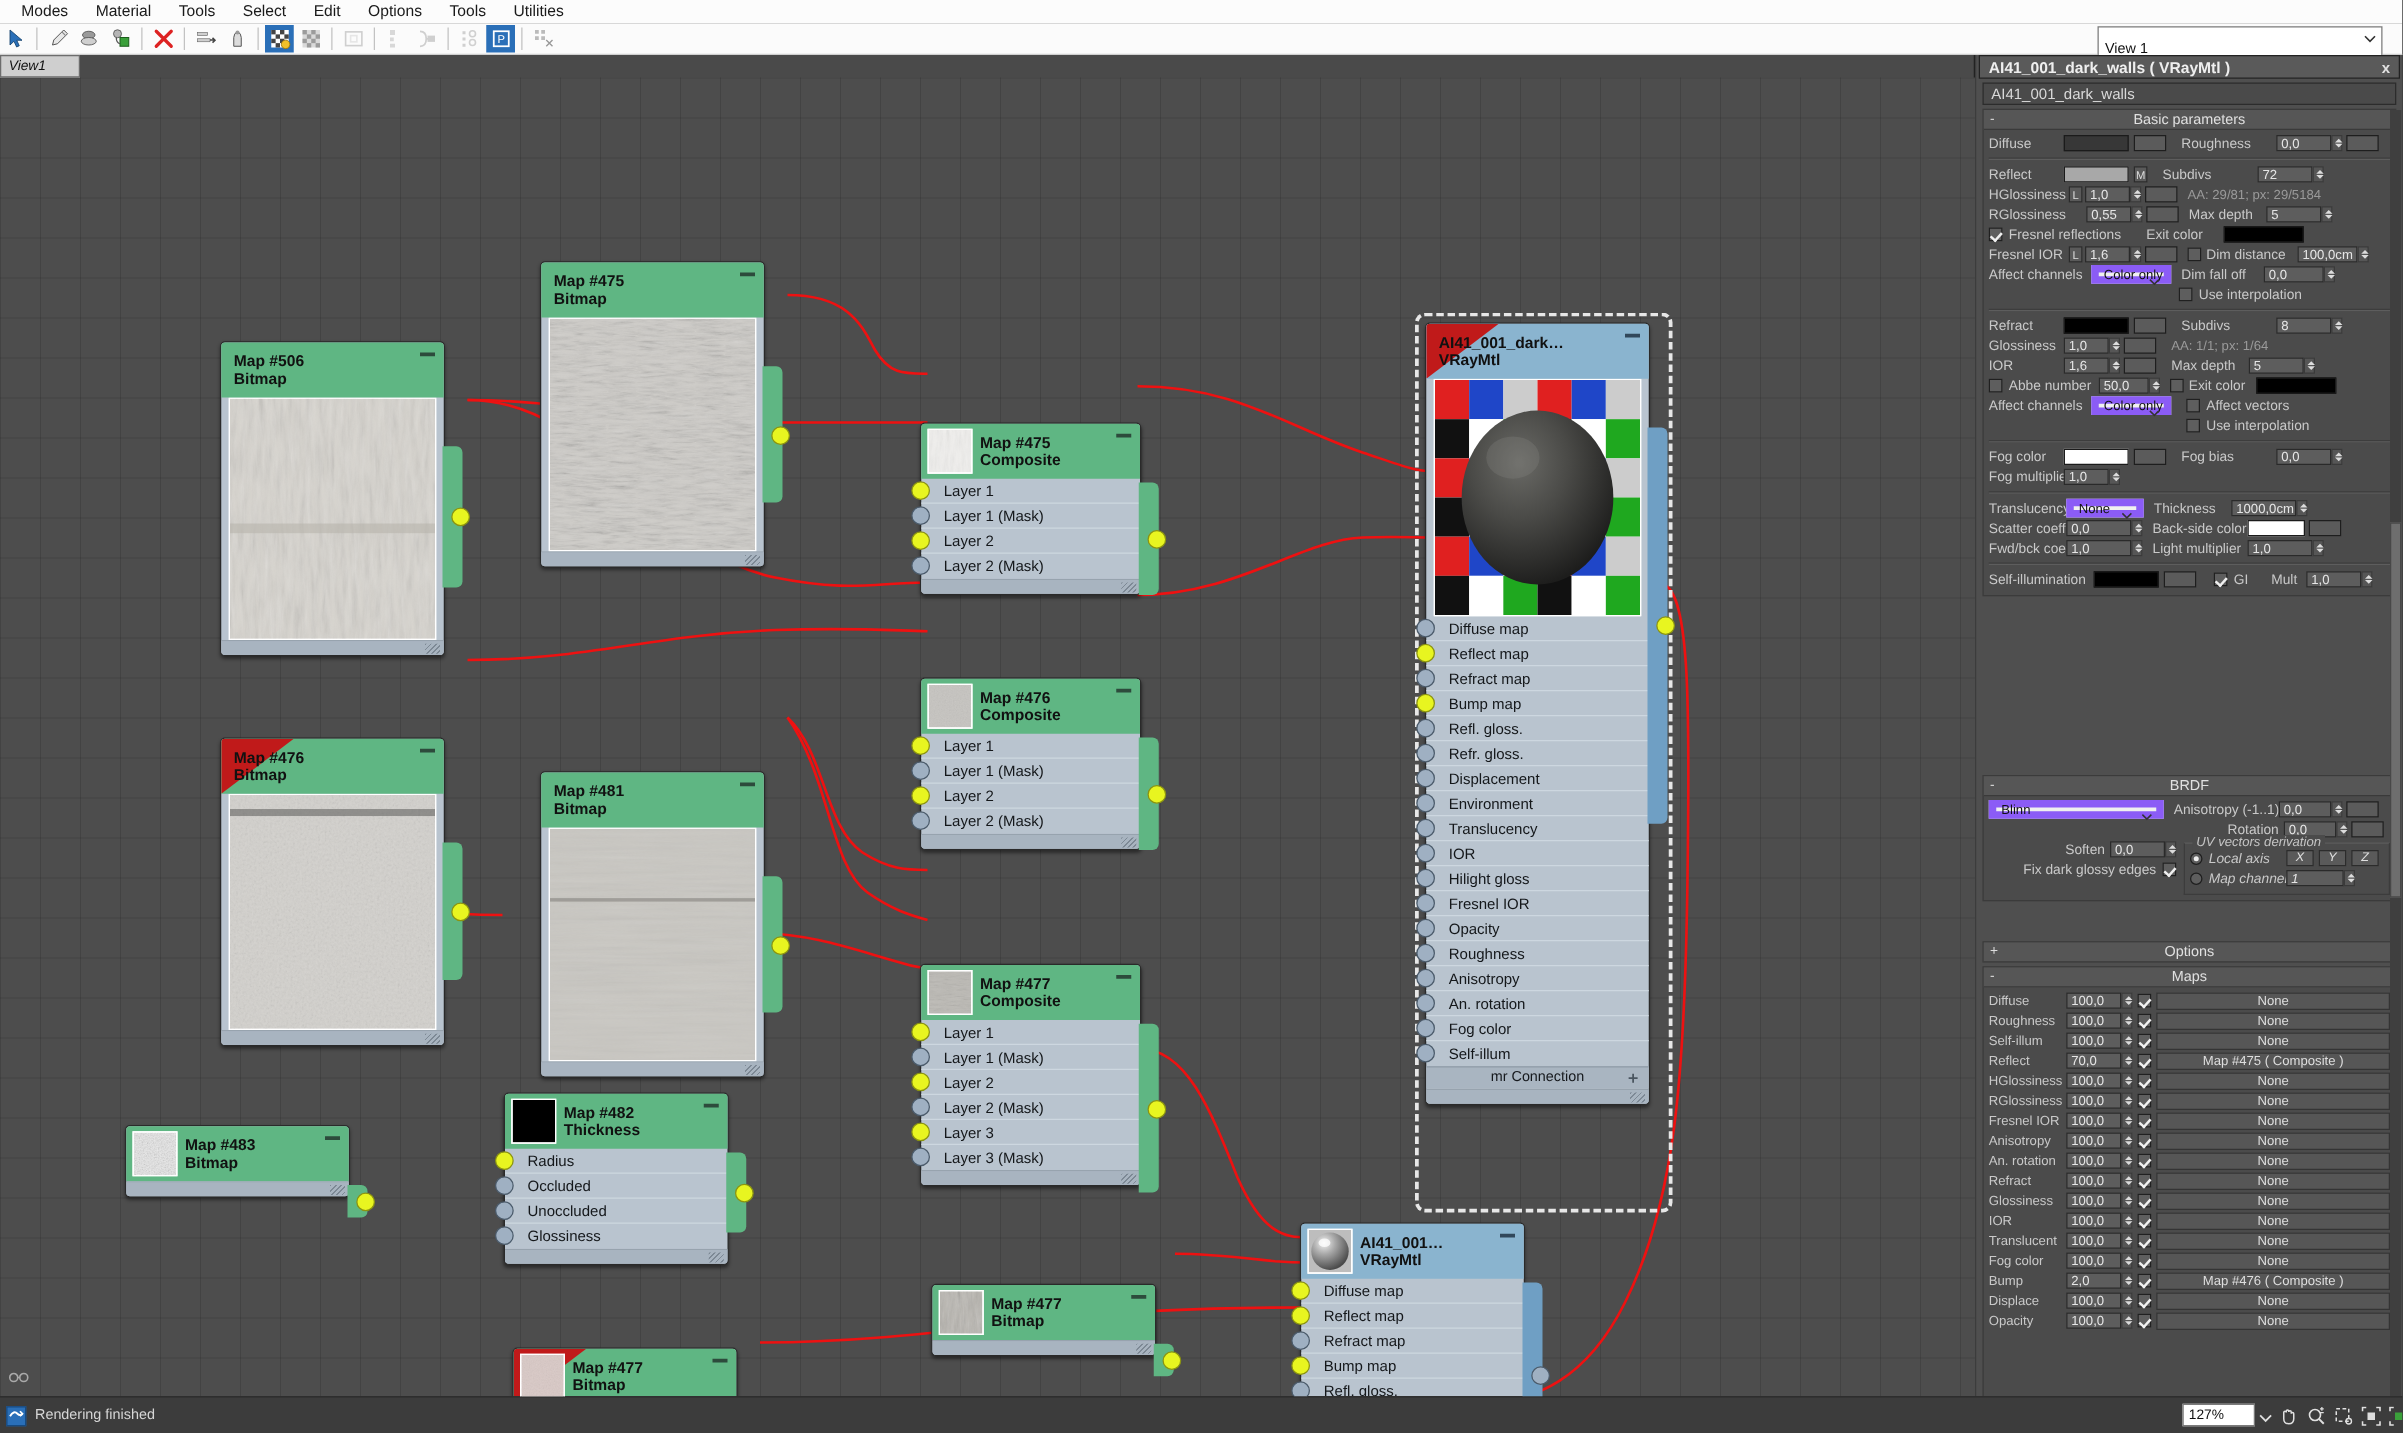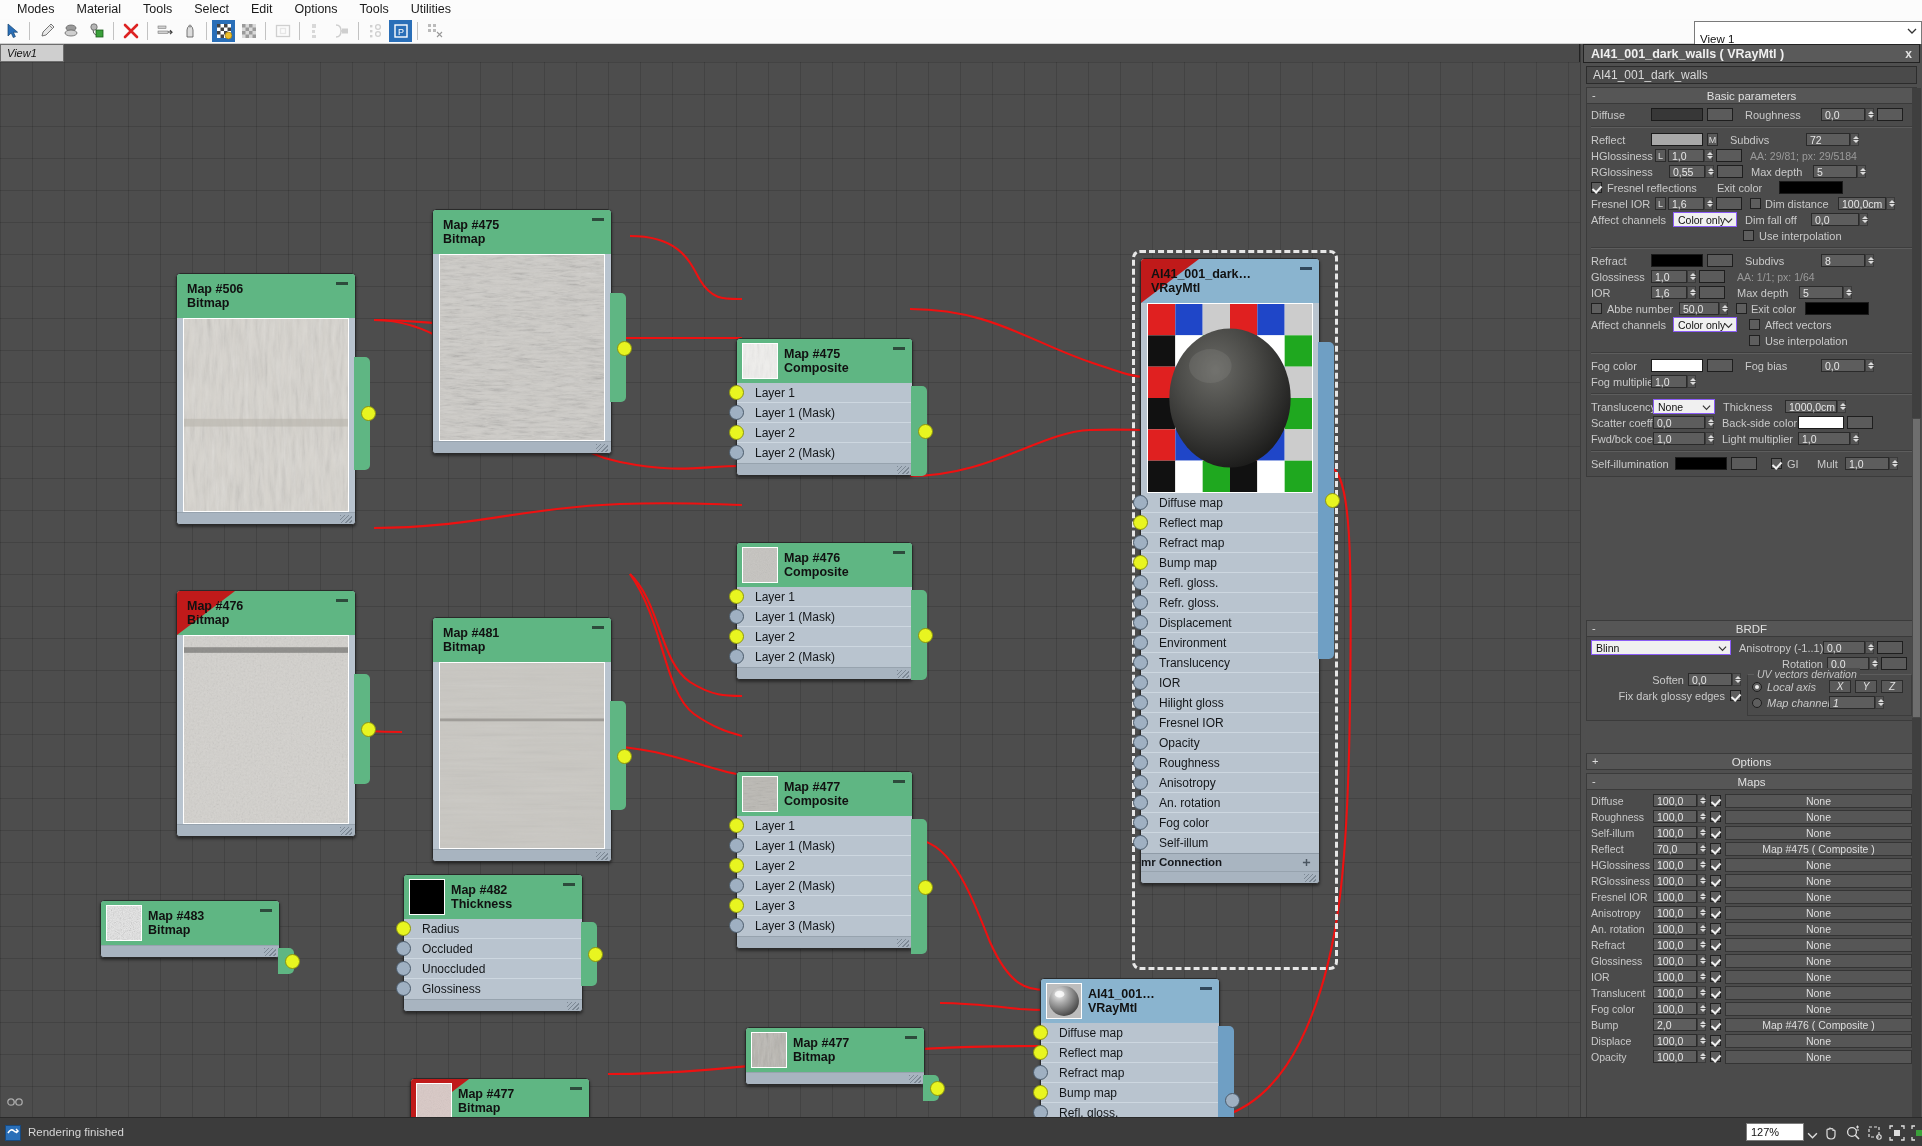--- a/index.html
+++ b/index.html
@@ -11,21 +11,21 @@
   .menubar{position:absolute;left:0;top:0;width:1922px;height:19px;background:#fcfcfc;display:flex;align-items:center;padding-left:6px;box-sizing:border-box;}
   .menubar .mi{font-size:12.5px;color:#1a1a1a;padding:0 11px;line-height:19px;cursor:default;}
 
   
   .toolbar{position:absolute;left:0;top:19px;width:1922px;height:25px;background:#fbfbfb;display:flex;align-items:center;box-sizing:border-box;border-bottom:1px solid #d0d0d0;}
   .tb{width:23px;height:22px;margin:0 1px;display:flex;align-items:center;justify-content:center;position:relative;cursor:default;}
   .tb.on{background:#2a6fb8;}
   .tb svg{display:block;}
   .tsep{width:1px;height:18px;background:#c2c2c2;margin:0 4px;}
 
-  .viewsel{position:absolute;right:0;top:21px;width:228px;height:35px;background:#fff;border:1px solid #7a7a7a;box-sizing:border-box;display:flex;align-items:center;padding-left:5px;font-size:11.5px;color:#111;}
+  .viewsel{position:absolute;right:16px;top:21px;width:228px;height:35px;background:#fff;border:1px solid #7a7a7a;box-sizing:border-box;display:flex;align-items:center;padding-left:5px;font-size:11.5px;color:#111;}
   .viewsel .car{position:absolute;right:4px;top:4px;width:10px;height:10px;}
 
   
   .canvasWrap{position:absolute;left:0;top:44px;width:1580px;height:1073px;background:#4a4a4a;box-sizing:border-box;border-right:1px solid #222;}
   .viewTab{position:absolute;left:0;top:0;width:64px;height:18px;background:#cfcfcf;border:1px solid #6d6d6d;box-sizing:border-box;color:#111;font-size:11px;font-style:italic;display:flex;align-items:center;padding-left:6px;z-index:30;}
   .grid{position:absolute;left:0;top:18px;width:1580px;height:1055px;
     background-color:#4d4d4d;
     background-image:
       linear-gradient(to right, rgba(0,0,0,0.13) 1px, transparent 1px),
       linear-gradient(to bottom, rgba(0,0,0,0.13) 1px, transparent 1px);
@@ -48,21 +48,21 @@
   .node .hdr .min{position:absolute;right:7px;top:8px;width:12px;height:3px;background:#2d4b3c;z-index:3;}
   .node.blue .hdr .min{background:#31475a;}
   .node .bigimg{margin:0 6px 0 6px;border:1px solid #fff;background:#fff;}
   .node .slots{padding:0 0 0 0;}
   .node .slot{position:relative;height:20px;line-height:20px;font-size:12px;color:#14171a;padding-left:18px;
         border-bottom:1px solid #cdd7e0;box-sizing:border-box;}
   .node .slot:last-child{border-bottom:none;}
   .node .foot{height:11px;background:#a8b4c0;border-top:1px solid #97a3ae;border-radius:0 0 3px 3px;position:relative;}
   .node .foot .grip{position:absolute;right:3px;bottom:1px;width:12px;height:8px;
      background:repeating-linear-gradient(135deg,#7d8995 0 1px,transparent 1px 3px);}
-  .node .mrc{height:17px;line-height:17px;text-align:left;font-size:11.5px;font-weight:bold;color:#15181c;background:#a9b5c1;border-top:1px solid #8f9ba7;position:relative;}
+  .node .mrc{height:17px;line-height:17px;text-align:center;font-size:11.5px;font-weight:normal;color:#15181c;background:#a9b5c1;border-top:1px solid #8f9ba7;position:relative;}
   .node .mrc .plus{position:absolute;right:8px;top:4px;width:9px;height:9px;}
 
   
   .sk{position:absolute;width:15px;height:15px;border-radius:50%;border:1px solid #4b5b6b;box-sizing:border-box;z-index:6;}
   .sk.off{background:#9fb0c2;}
   .sk.on{background:#e8f520;border-color:#8c9410;}
   .sk.inL{left:-8px;}
   .outTab{position:absolute;width:16px;border-radius:0 5px 5px 0;z-index:1;}
   .outTab.green{background:#5fb683;}
   .outTab.blue{background:#6f9fc4;}
@@ -95,21 +95,21 @@
   .spin{width:9px;height:13px;background:#565656;border:1px solid #3a3a3a;box-sizing:border-box;position:relative;}
   .spin:before,.spin:after{content:"";position:absolute;left:2px;border-left:3px solid transparent;border-right:3px solid transparent;}
   .spin:before{top:2px;border-bottom:3px solid #dcdcdc;}
   .spin:after{bottom:2px;border-top:3px solid #dcdcdc;}
   .mbtn{width:11px;height:13px;border:1px solid #2b2b2b;background:#5a5a5a;box-sizing:border-box;font-size:9px;color:#ddd;
      display:flex;align-items:center;justify-content:center;}
   .ck{width:11px;height:11px;border:1px solid #202020;background:#5e5e5e;box-sizing:border-box;position:relative;}
   .ck.on:after{content:"";position:absolute;left:2px;top:1px;width:4px;height:7px;border:solid #f0f0f0;border-width:0 2px 2px 0;transform:rotate(42deg);}
   .rd{width:10px;height:10px;border-radius:50%;border:1px solid #1e1e1e;background:#5e5e5e;box-sizing:border-box;position:relative;}
   .rd.on:after{content:"";position:absolute;left:2px;top:2px;width:4px;height:4px;border-radius:50%;background:#eee;}
-  .sel{height:15px;background:#f0f0f0;border:1px solid #8b5cf6;box-sizing:border-box;color:#111;font-size:10.5px;display:flex;align-items:center;
+  .sel{height:15px;background:#f0f0f0;border:6px solid #8b5cf6;box-sizing:border-box;color:#111;font-size:10.5px;display:flex;align-items:center;
      padding-left:4px;position:relative;}
   .sel .cv{position:absolute;right:3px;top:3px;}
   .divln{height:1px;background:#3d3d3d;margin:4px 0;border-bottom:1px solid #5d5d5d;}
   .grp{border:1px solid #3c3c3c;border-top-color:#5c5c5c;padding:4px;margin-top:2px;position:relative;font-style:italic;}
   .grpT{position:absolute;top:-7px;left:6px;background:#4b4b4b;padding:0 3px;font-size:10.5px;color:#c4c4c4;}
   .maprow{display:flex;align-items:center;height:15px;margin-bottom:1px;}
   .mapname{flex:1;height:14px;background:#565656;border:1px solid #343434;box-sizing:border-box;font-size:10.5px;color:#dedede;
      display:flex;align-items:center;justify-content:center;}
   .mlab{width:62px;font-size:10.5px;color:#c9c9c9;}
   .xyz{width:22px;height:13px;background:#5a5a5a;border:1px solid #2c2c2c;box-sizing:border-box;font-size:10px;color:#e0e0e0;

